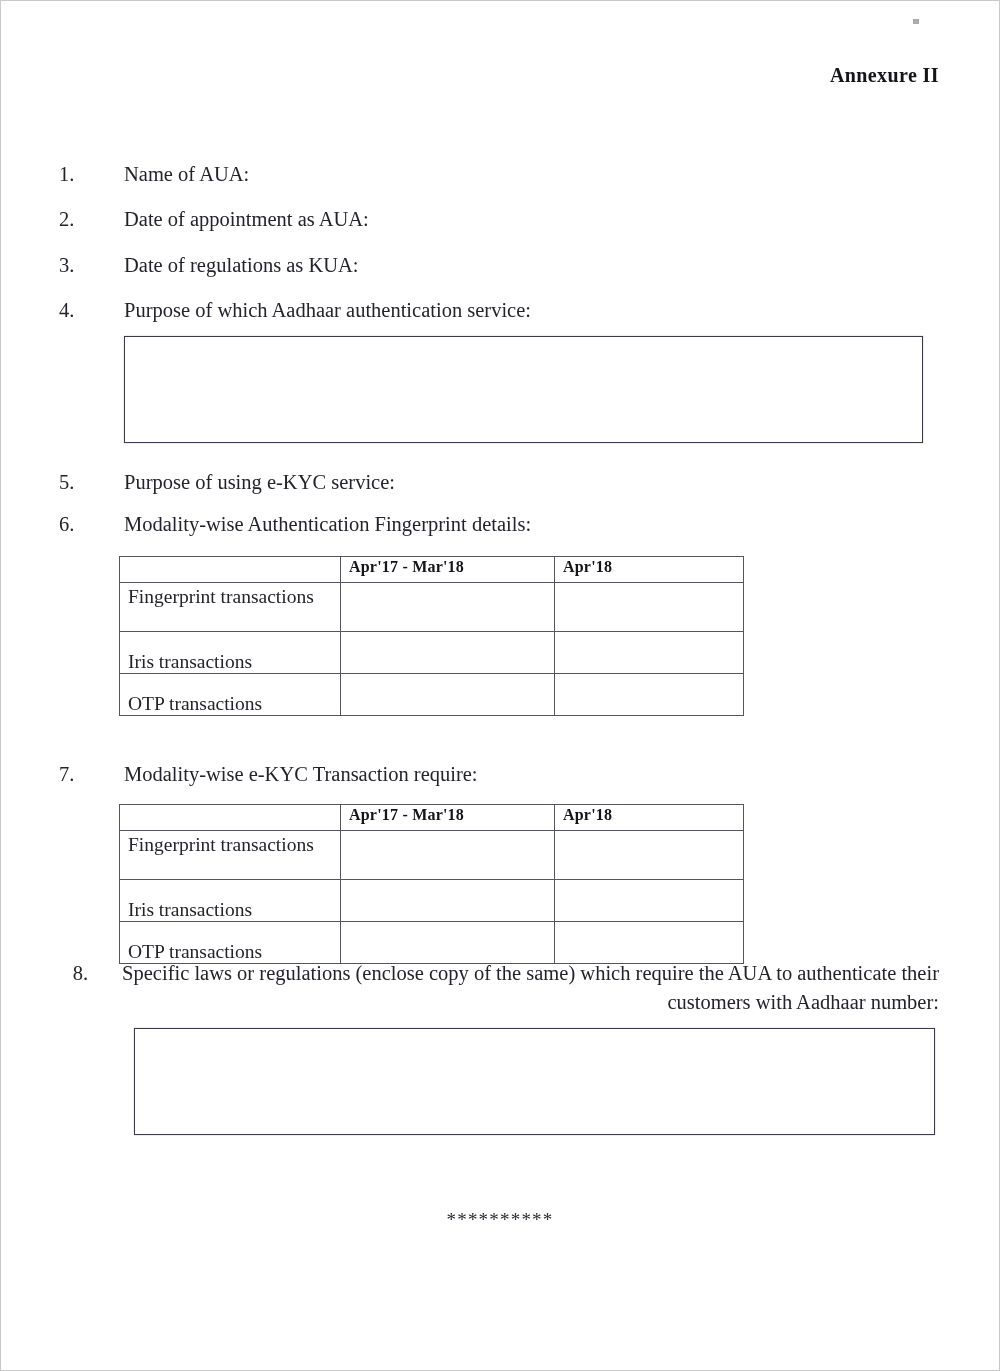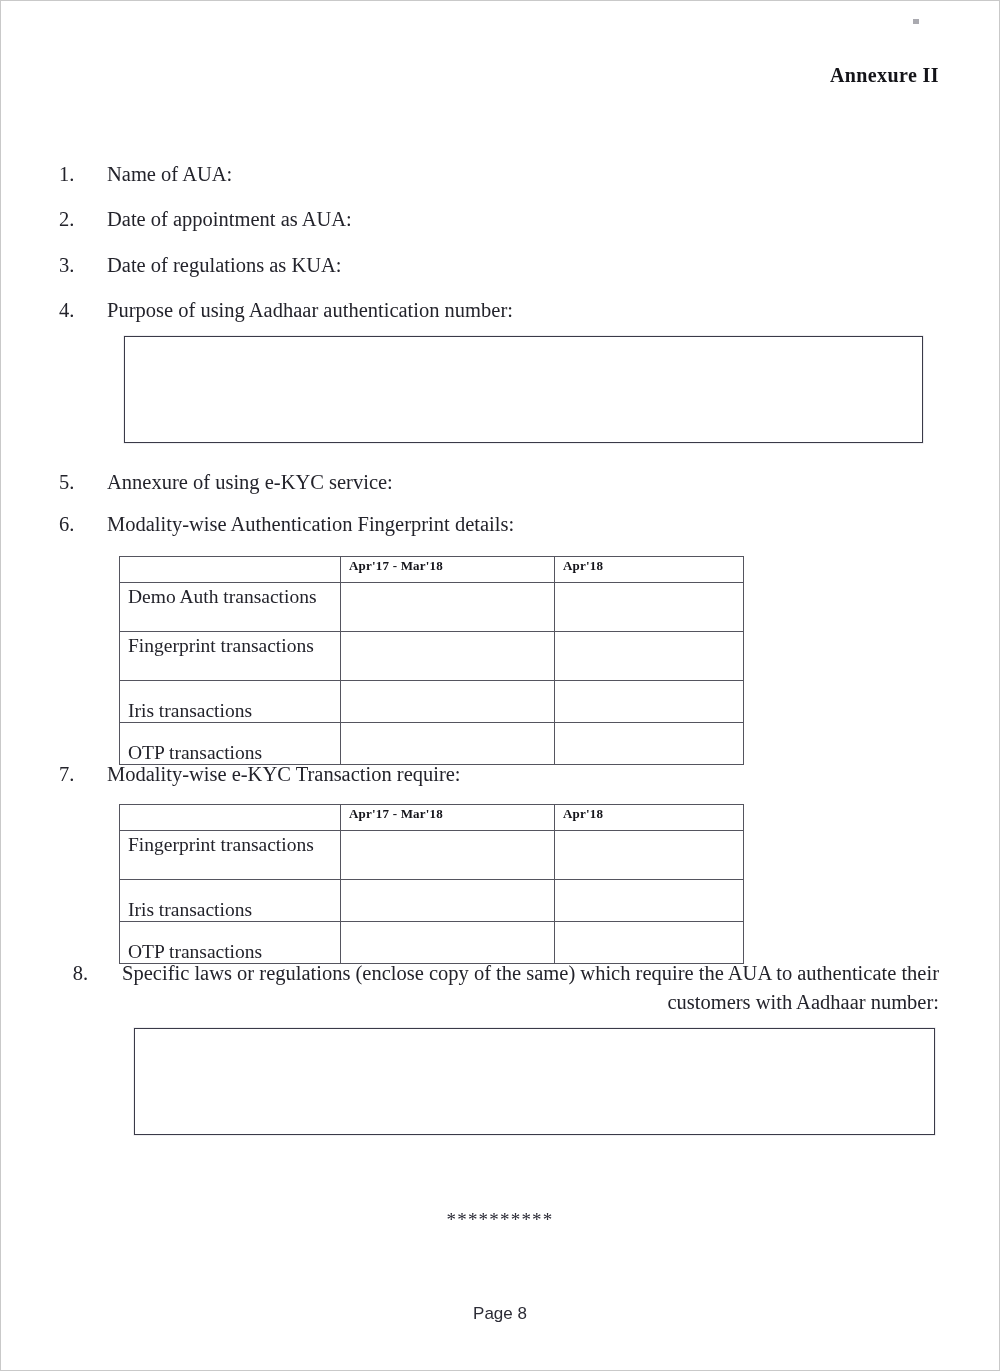--- a/index.html
+++ b/index.html
@@ -52,21 +52,21 @@
   }
   .item .num {
     position: absolute;
     left: 0;
     top: 0;
     width: 60px;
     font-size: 20.5px;
   }
   .item .txt {
     display: block;
-    margin-left: 48px;
+    margin-left: 65px;
   }
 
   
   .item-para {
     position: absolute;
     left: 58px;
     width: 880px;
     font-size: 20.5px;
     line-height: 1.42;
     color: #23232b;
@@ -96,21 +96,21 @@
     padding: 0 0 0 8px;
     vertical-align: top;
     font-weight: normal;
     font-size: 19.5px;
     line-height: 1.18;
     color: #23232b;
     text-align: left;
   }
   .xtable th {
     font-weight: bold;
-    font-size: 13px;
+    font-size: 16px;
     color: #14141a;
     letter-spacing: 0.2px;
   }
   .col-label { width: 212px; }
   .col-p1 { width: 205px; }
   .col-p2 { width: 180px; }
 
   .row-tall td { height: 46px; padding-top: 2px; }
   .row-short td { height: 23px; padding-top: 18px; }
   .row-head th, .row-head td { height: 24px; padding-top: 1px; }
@@ -156,48 +156,43 @@
     <span class="txt">Date of appointment as AUA:</span>
   </div>
 
   <div class="item" style="top:251px;">
     <span class="num">3.</span>
     <span class="txt">Date of regulations as KUA:</span>
   </div>
 
   <div class="item" style="top:296px;">
     <span class="num">4.</span>
-    <span class="txt">Purpose of using Aadhaar authentication number:</span>
+    <span class="txt">Purpose of which Aadhaar authentication service:</span>
   </div>
 
   <div class="answer-box" style="left:123px; top:335px; width:797px; height:105px;"></div>
 
   <div class="item" style="top:468px;">
     <span class="num">5.</span>
-    <span class="txt">Annexure of using e-KYC service:</span>
+    <span class="txt">Purpose of using e-KYC service:</span>
   </div>
 
   <div class="item" style="top:510px;">
     <span class="num">6.</span>
     <span class="txt">Modality-wise Authentication Fingerprint details:</span>
   </div>
 
   <table class="xtable" style="left:118px; top:555px;">
     <tbody>
         <tr class="row-head">
       <th class="col-label"></th>
       <th class="col-p1">Apr'17 - Mar'18</th>
       <th class="col-p2">Apr'18</th>
     </tr>
     <tr class="row-tall">
-      <td>Demo Auth transactions</td>
-      <td></td>
-      <td></td>
-    </tr>
-    <tr class="row-tall">
       <td>Fingerprint transactions</td>
       <td></td>
       <td></td>
     </tr>
     <tr class="row-short">
       <td>Iris transactions</td>
       <td></td>
       <td></td>
     </tr>
     <tr class="row-short">
@@ -239,15 +234,14 @@
     </table>
 
   <div class="item-para" style="top:958px;">
     <span class="num-inline">8.</span><span>Specific laws or regulations (enclose copy of the same) which require the AUA to authenticate their customers with Aadhaar number:</span>
   </div>
 
   <div class="answer-box" style="left:133px; top:1027px; width:799px; height:105px;"></div>
 
   <div class="asterisks">**********</div>
 
-  <div class="page-number">Page 8</div>
 
 </div>
 
 </body></html>

